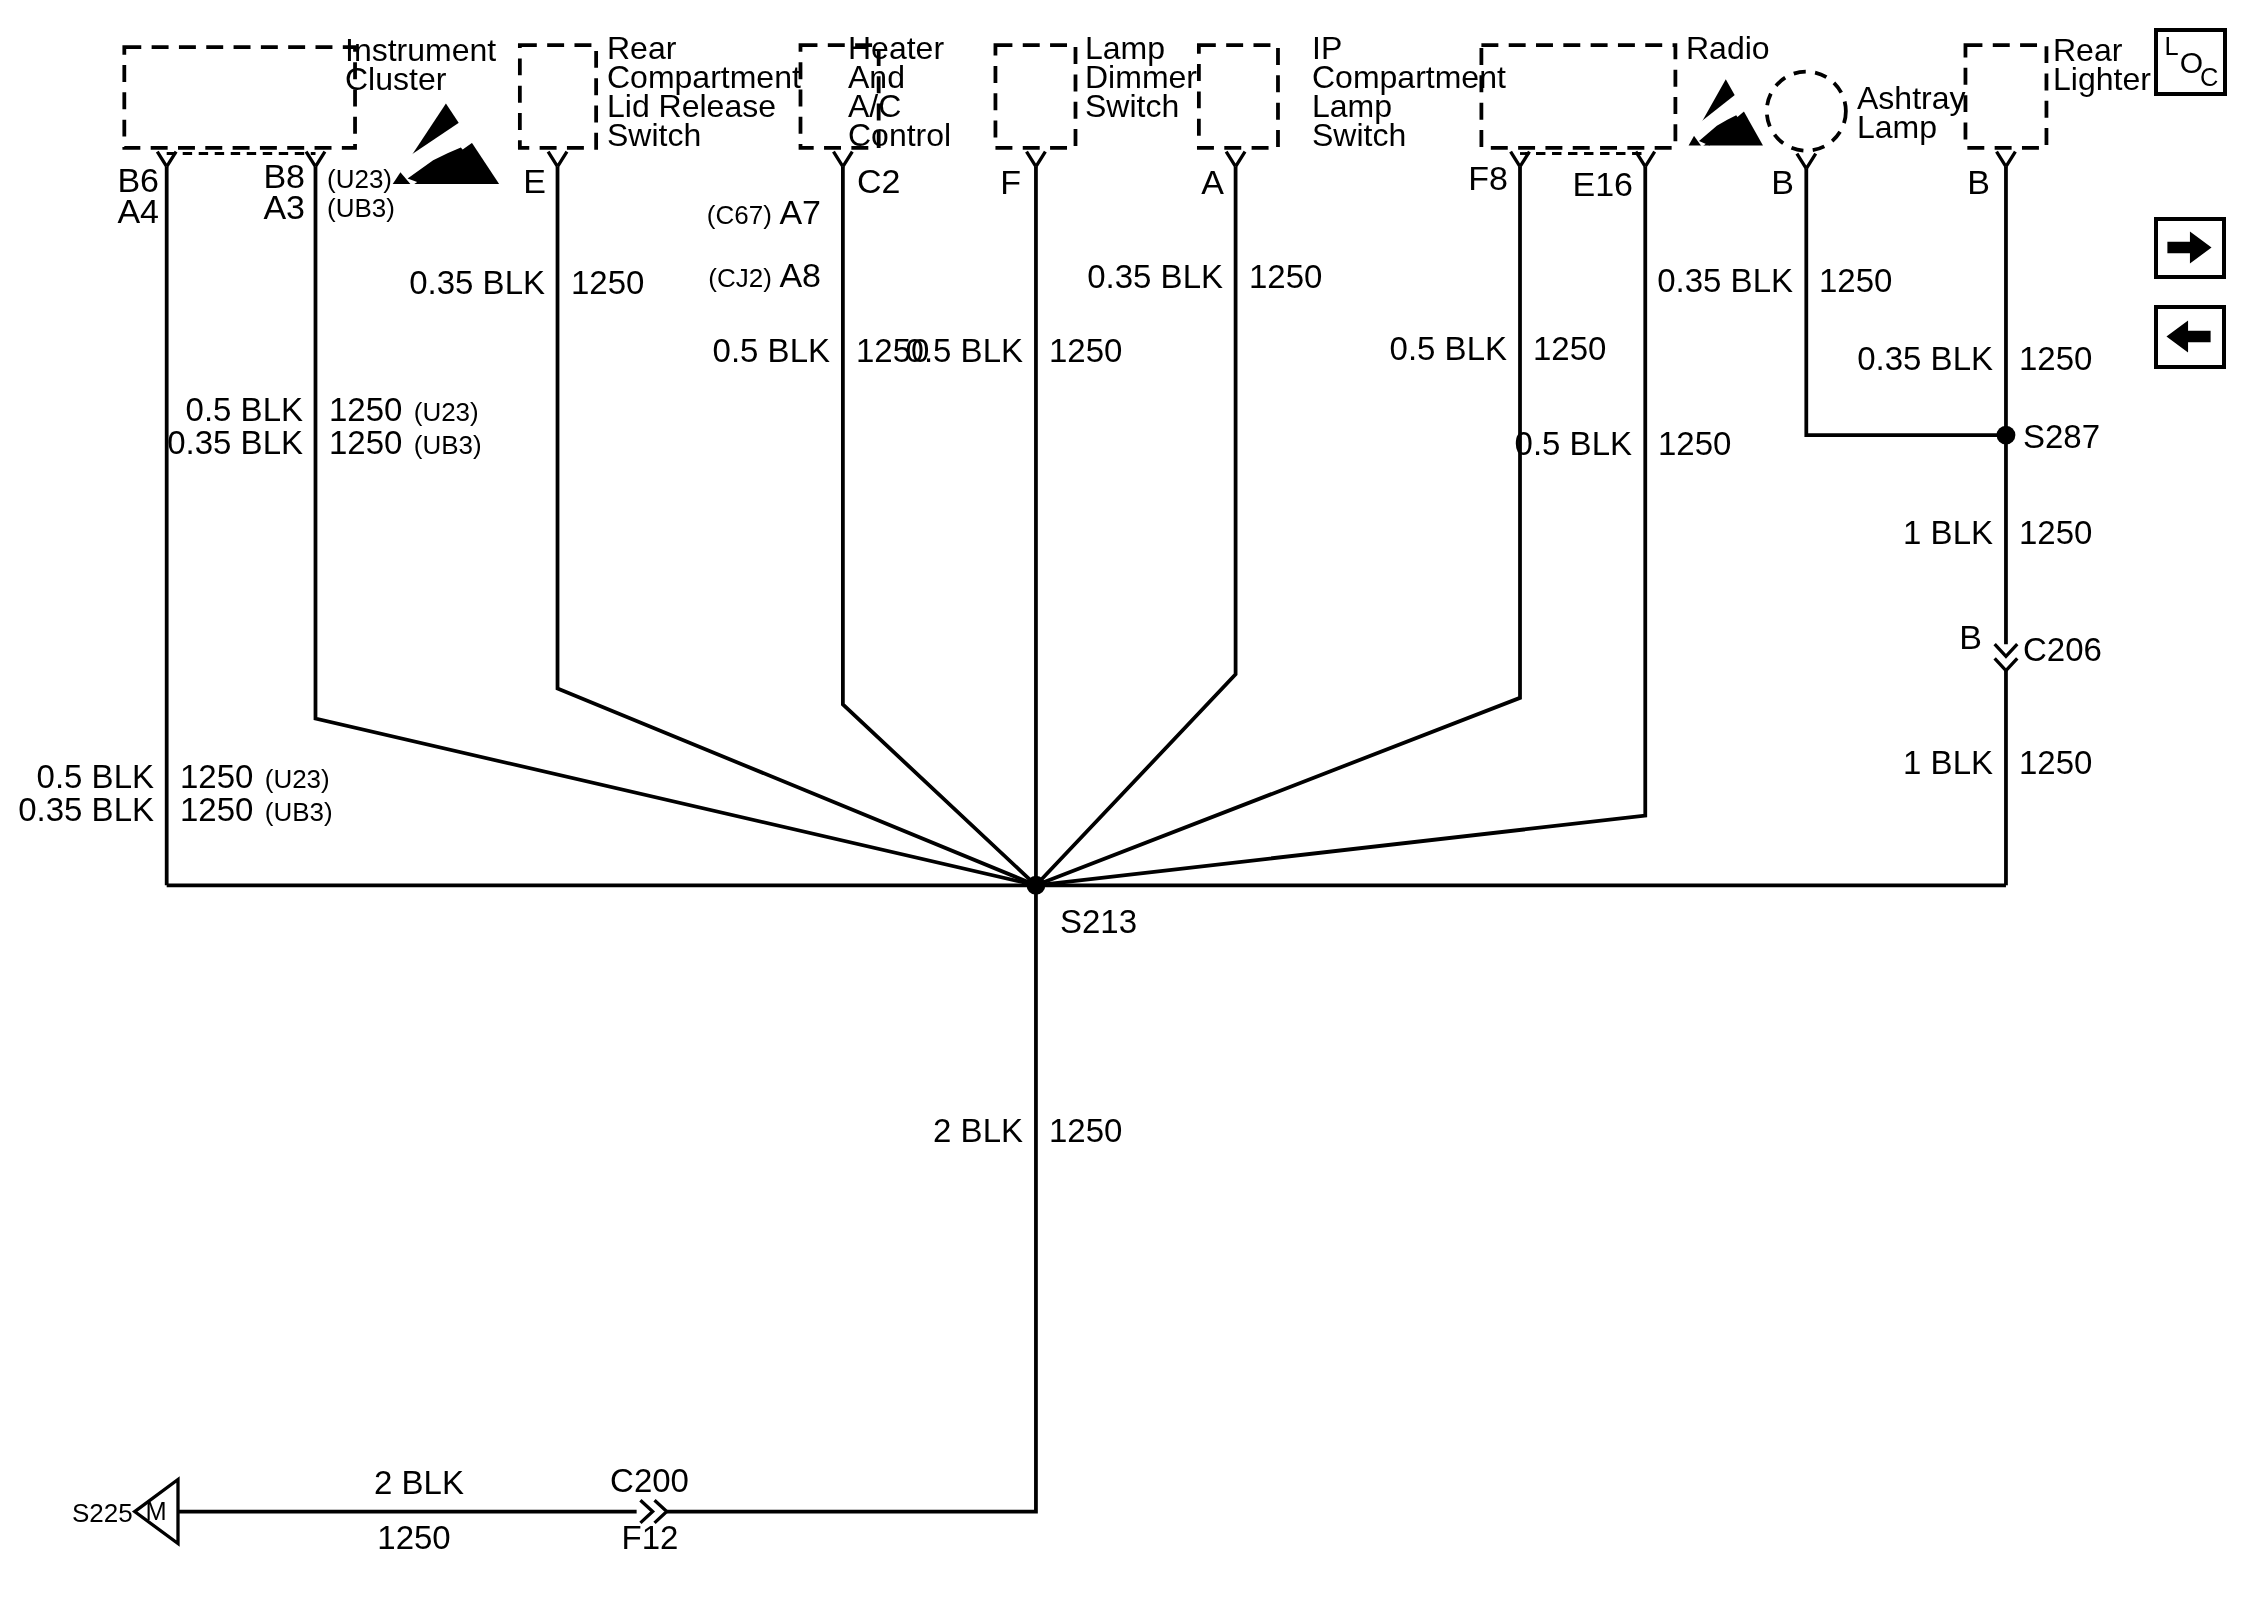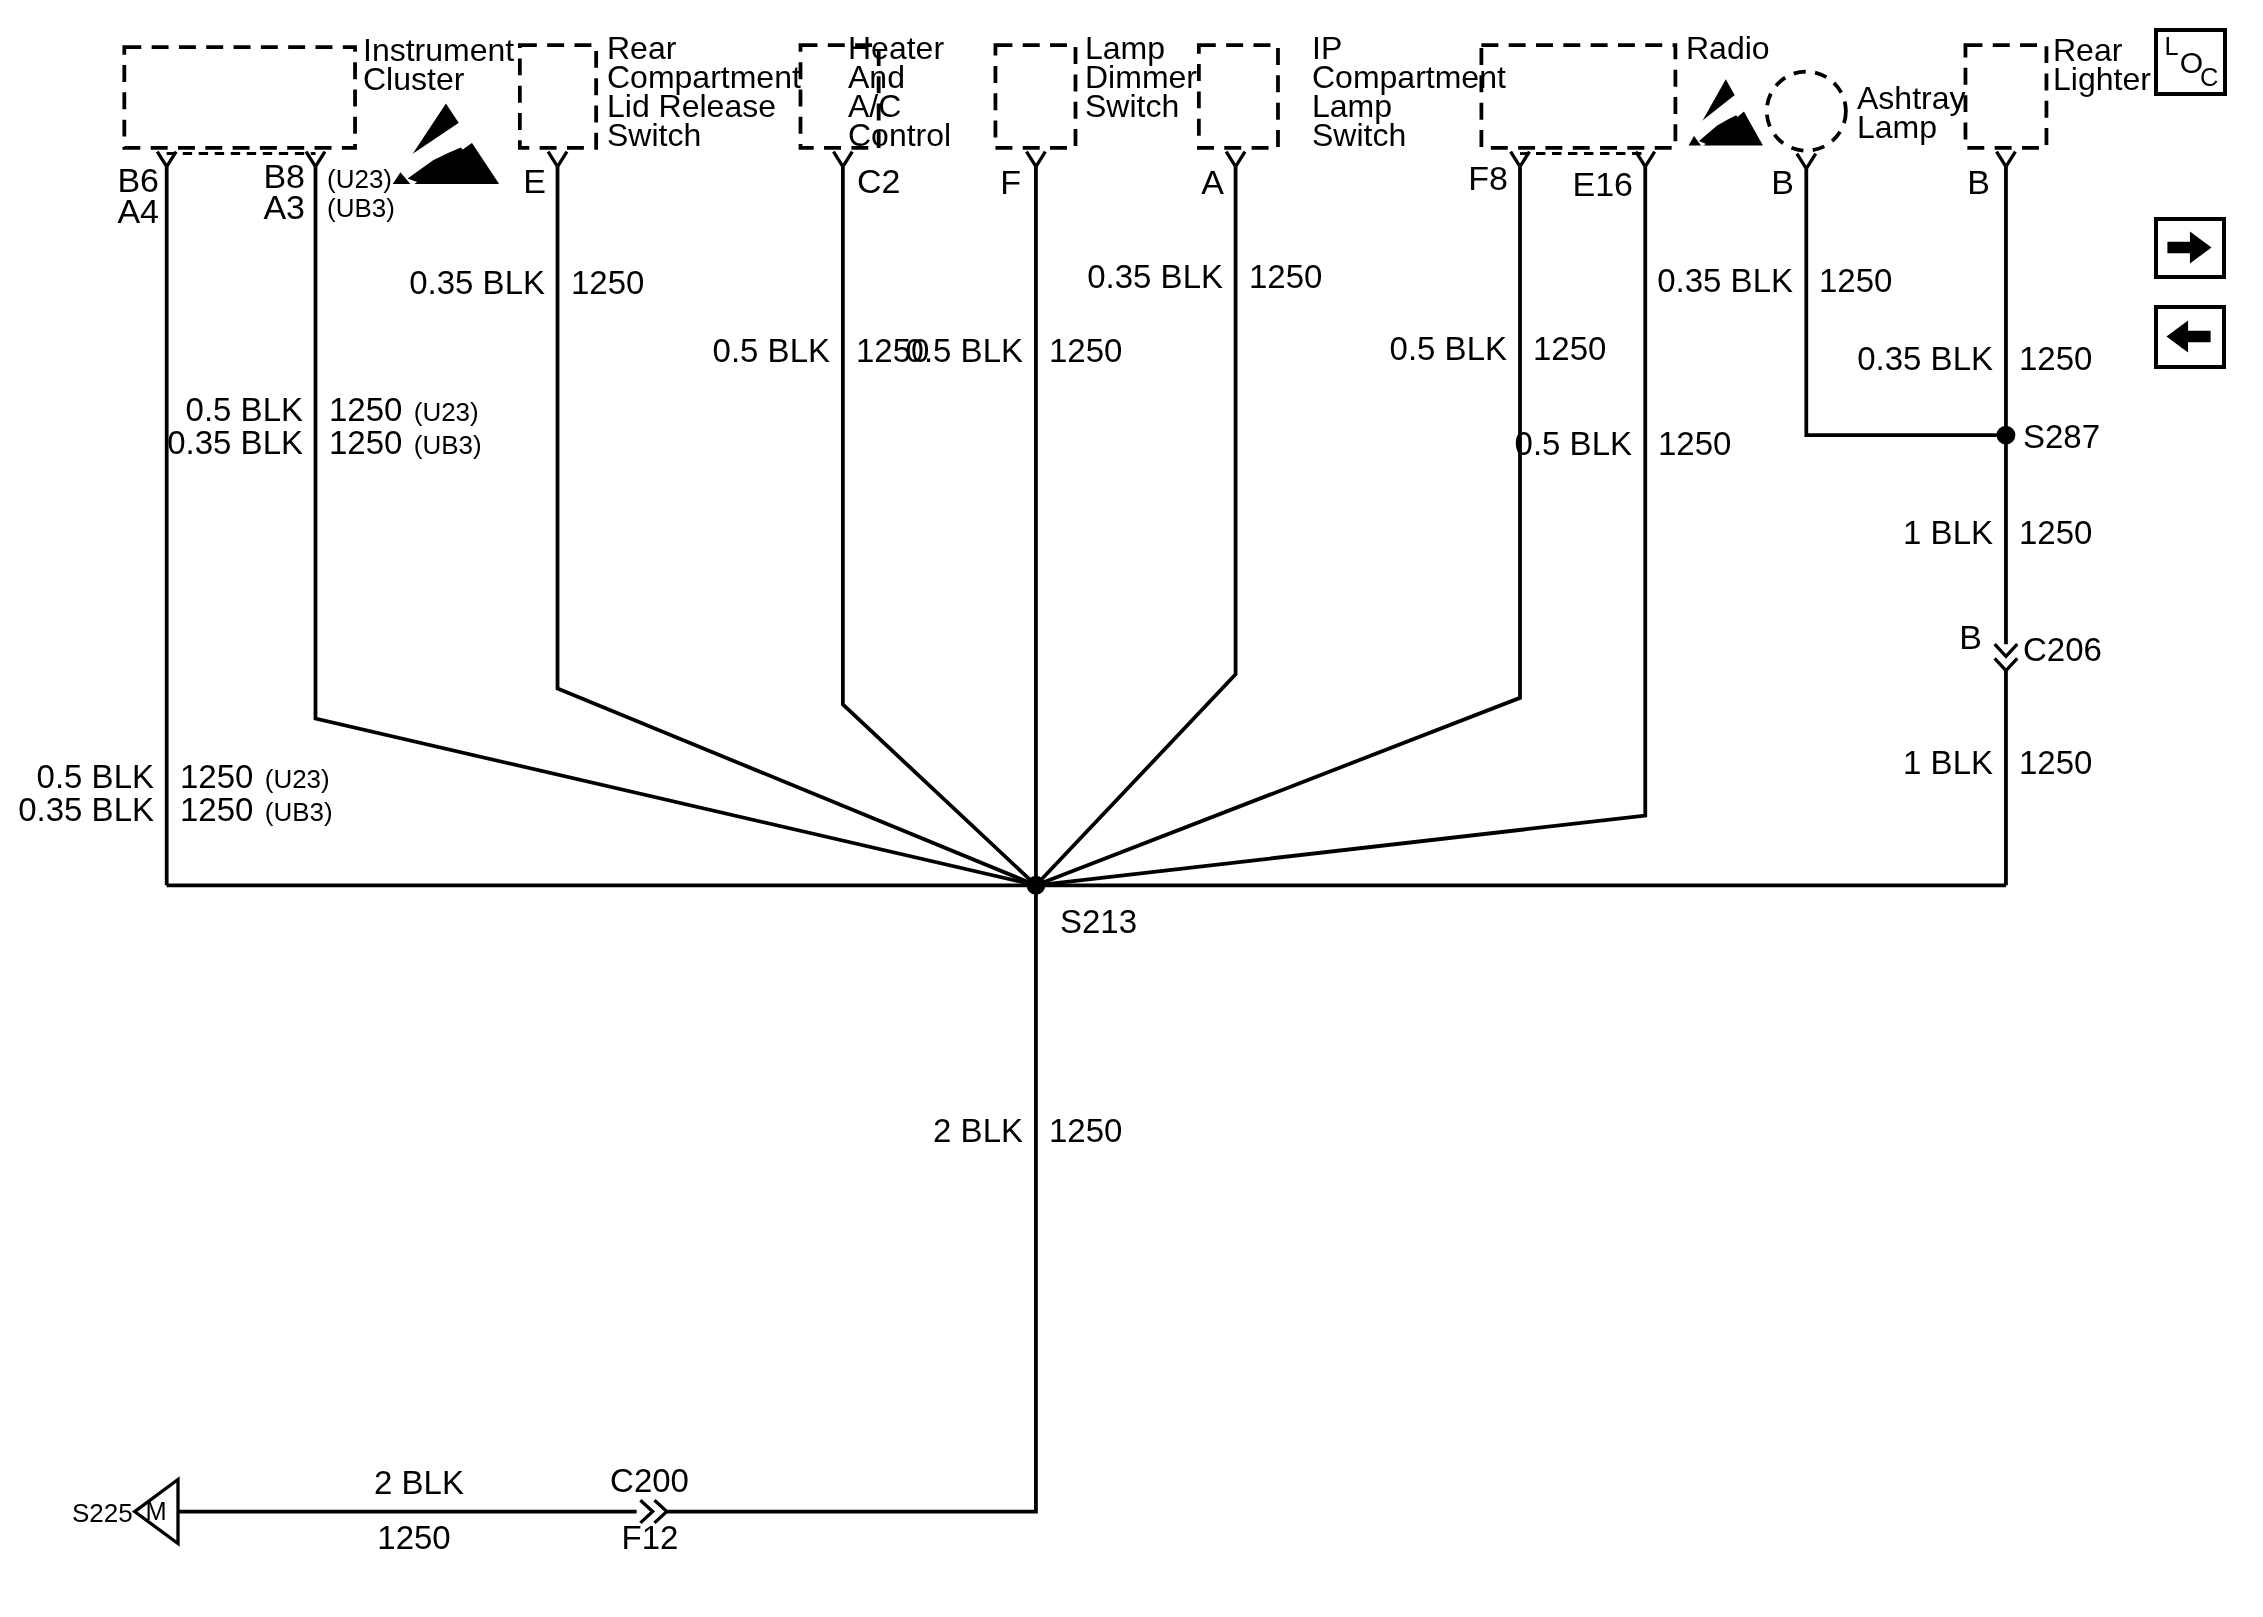--- a/index.html
+++ b/index.html
@@ -94,21 +94,21 @@
       <polygon points="14,82 38,62 52,54 64,48 70,56 54,64 42,72 28,88" fill="#000"></polygon>
     </g>
 
     <g transform="translate(1793,84) scale(0.79,0.80)">
       <polygon points="50,0 100,88 0,88" fill="#000"></polygon>
       <polygon points="2,68 66,18 78,40 18,90" fill="#fff"></polygon>
       <polygon points="14,82 38,62 52,54 64,48 70,56 54,64 42,72 28,88" fill="#000"></polygon>
     </g>
   </svg>
 
-  <div class="t comp" style="left:363px;top:36px">Instrument
+  <div class="t comp" style="left:345px;top:36px">Instrument
 Cluster</div>
   <div class="t comp" style="left:607px;top:34px">Rear
 Compartment
 Lid Release
 Switch</div>
   <div class="t comp" style="left:848px;top:34px">Heater
 And
 A/C
 Control</div>
   <div class="t comp" style="left:1085px;top:34px">Lamp
@@ -124,20 +124,24 @@
   <div class="t comp" style="left:2053px;top:36px">Rear
 Lighter</div>
 
   <div class="t pin ra" style="right:2105px;top:165px">B6
 A4</div>
   <div class="t pin ra" style="right:1959px;top:161px">B8
 A3</div>
   <div class="t sm" style="left:327px;top:165px">(U23)
 (UB3)</div>
   <div class="t pin ra" style="right:1718px;top:166px">E</div>
+  <div class="t pin ra" style="right:1443px;top:167px;line-height:30px">
+    <div><span class="sm">(C67)</span> <span>A7</span></div>
+    <div><span class="sm">(CJ2)</span> <span>A8</span></div>
+  </div>
   <div class="t pin" style="left:857px;top:166px">C2</div>
   <div class="t pin ra" style="right:1243px;top:167px">F</div>
   <div class="t pin ra" style="right:1040px;top:167px">A</div>
   <div class="t pin ra" style="right:756px;top:163px">F8</div>
   <div class="t pin ra" style="right:631px;top:169px">E16</div>
   <div class="t pin ra" style="right:470px;top:167px">B</div>
   <div class="t pin ra" style="right:274px;top:167px">B</div>
 
   <div class="t wl ra" style="right:1719px;top:265px">0.35 BLK</div>
   <div class="t wl" style="left:571px;top:265px">1250</div>

